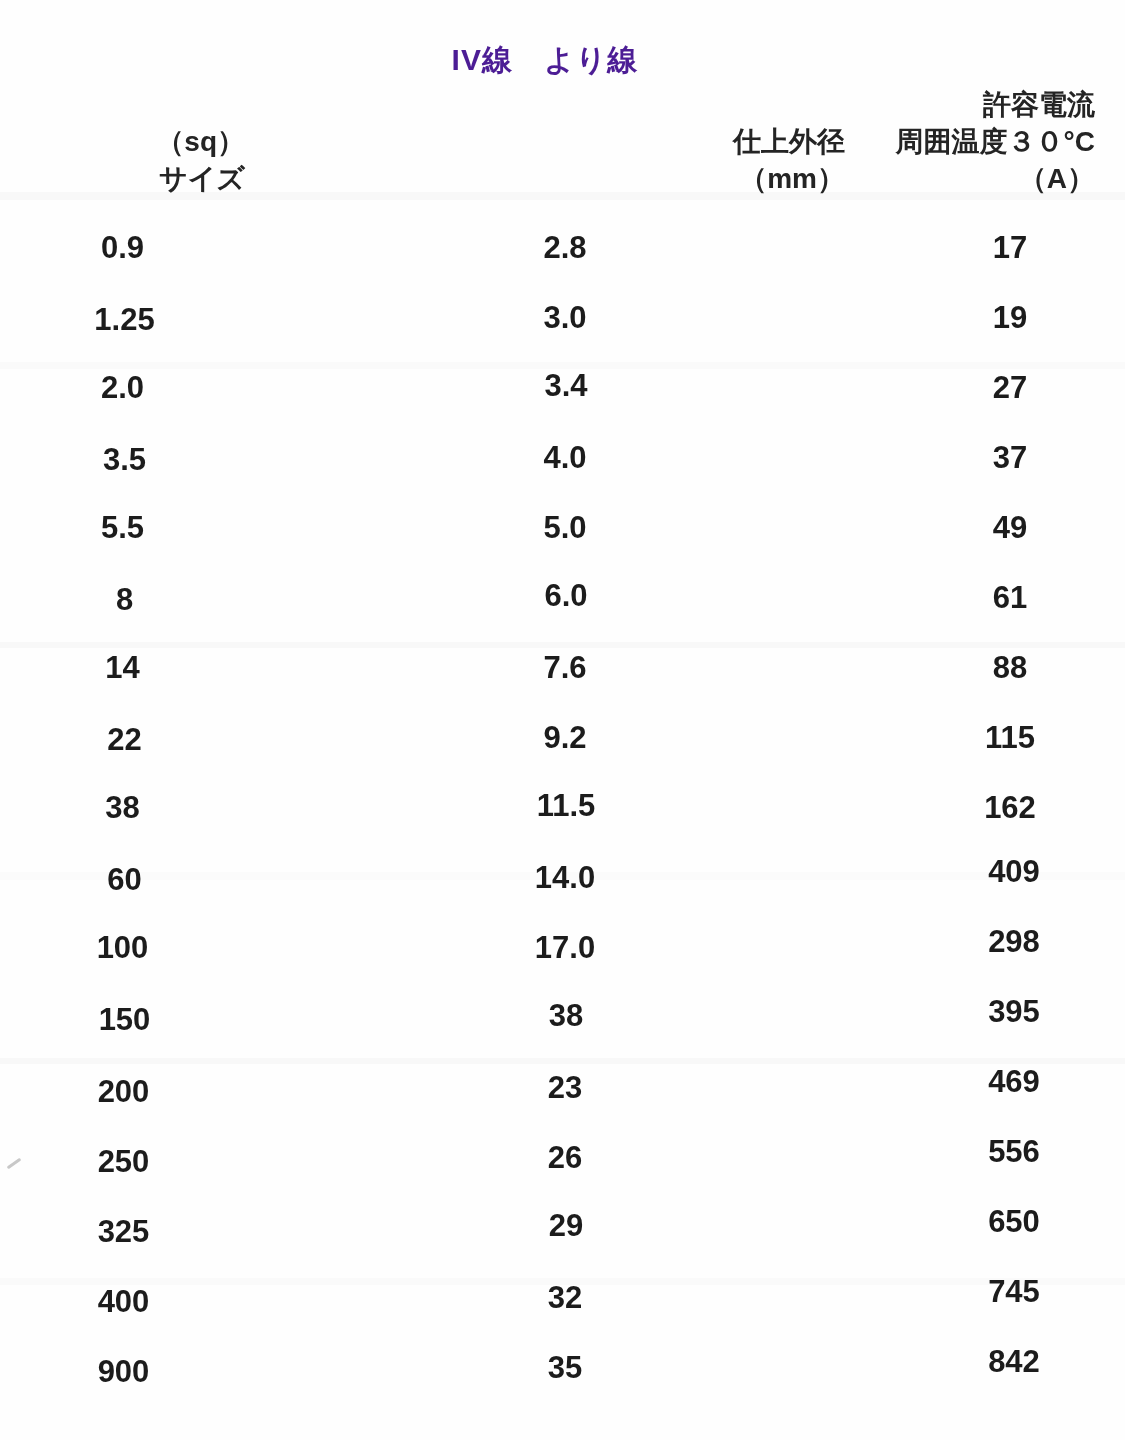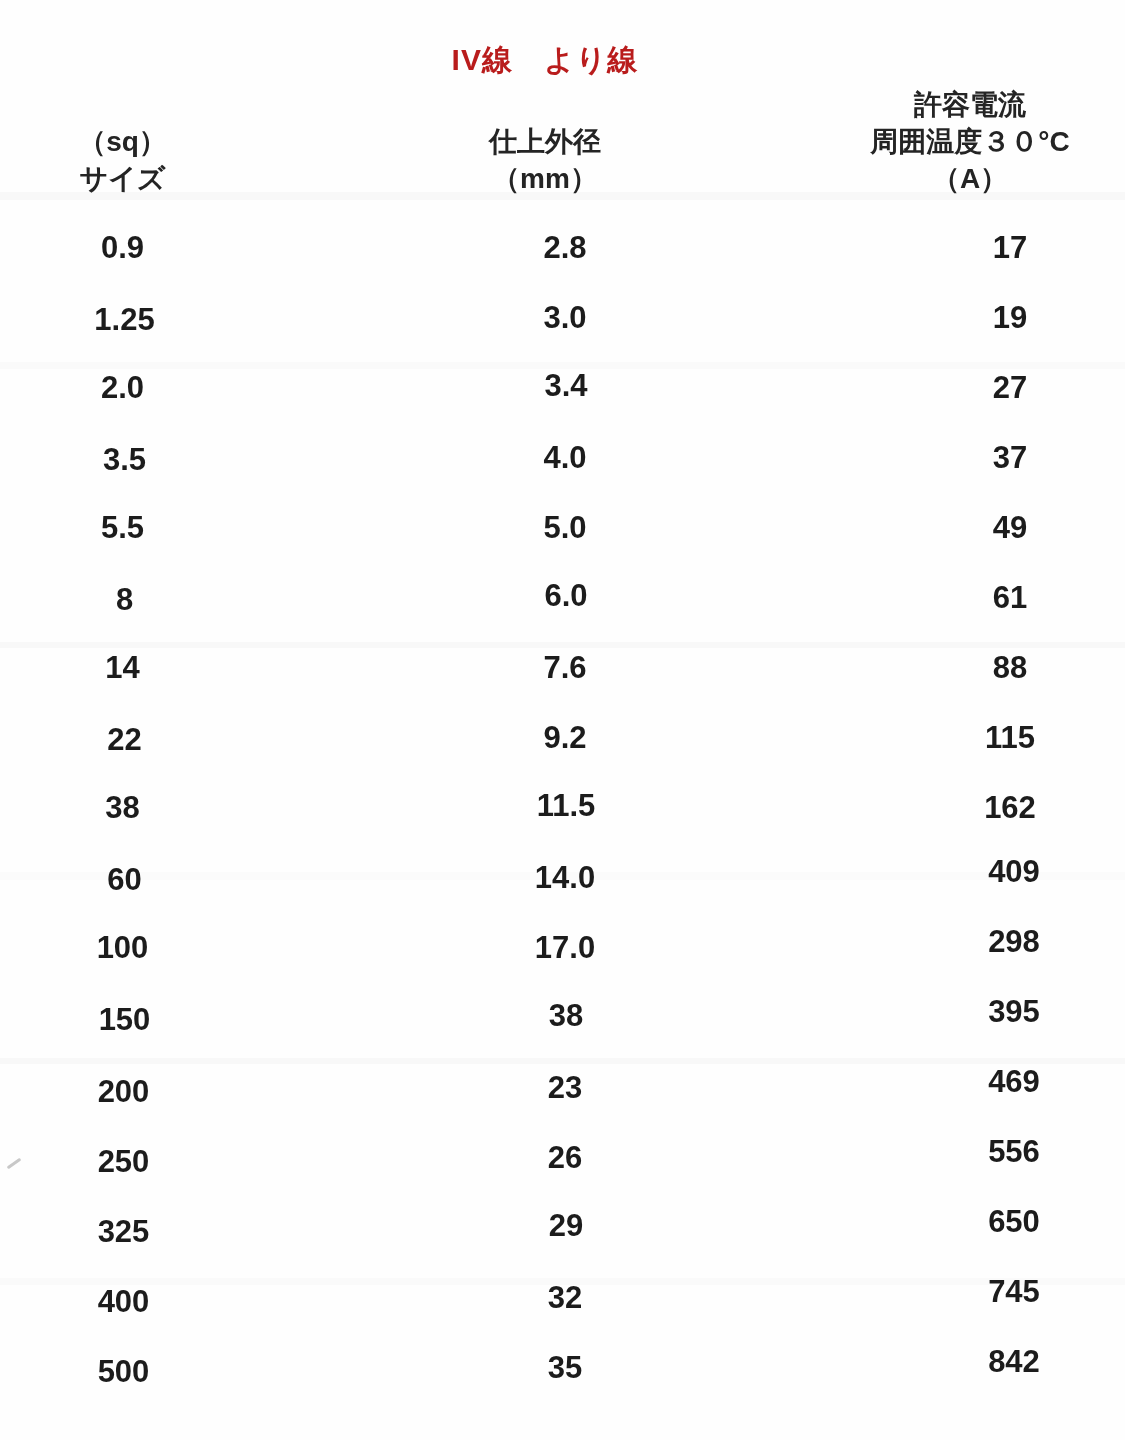--- a/index.html
+++ b/index.html
@@ -38,34 +38,34 @@
   .title {
     position: absolute;
     top: 40px;
     left: 0;
     width: 1090px;
     margin: 0;
     text-align: center;
     font-size: 30px;
     font-weight: 700;
     letter-spacing: 1px;
-    color: #b91c1c;
+    color: #4c1d95;
   }
   .thead {
     position: absolute;
     top: 84px;
     left: 0;
     width: 1095px;
     height: 114px;
     display: grid;
     grid-template-columns: 245px 600px 250px;
     align-items: end;
   }
   .th {
-    text-align: center;
+    text-align: right;
     font-size: 28px;
     font-weight: 700;
     line-height: 1.32;
     color: #242424;
   }
   .tbody {
     position: absolute;
     top: 213px;
     left: 0;
     width: 1095px;
@@ -214,20 +214,20 @@
         <div class="td col3">650</div>
       </div>
 
       <div class="tr">
         <div class="td col1">400</div>
         <div class="td col2">32</div>
         <div class="td col3">745</div>
       </div>
 
       <div class="tr">
-        <div class="td col1">500</div>
+        <div class="td col1">900</div>
         <div class="td col2">35</div>
         <div class="td col3">842</div>
       </div>
     </div>
 
   </div>
 </div>
 
 </body></html>

